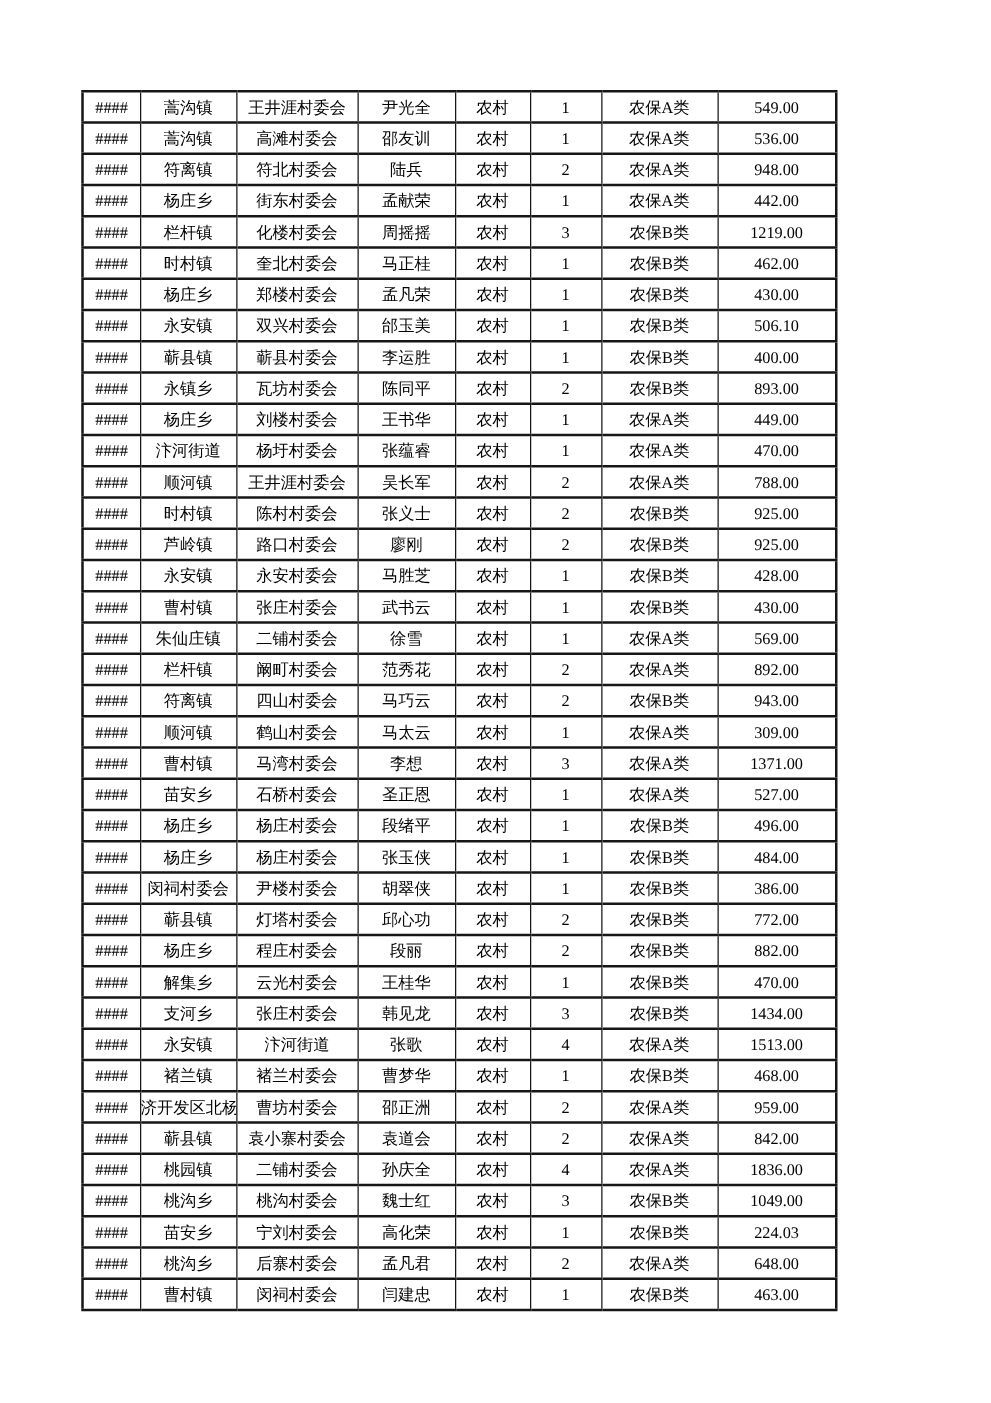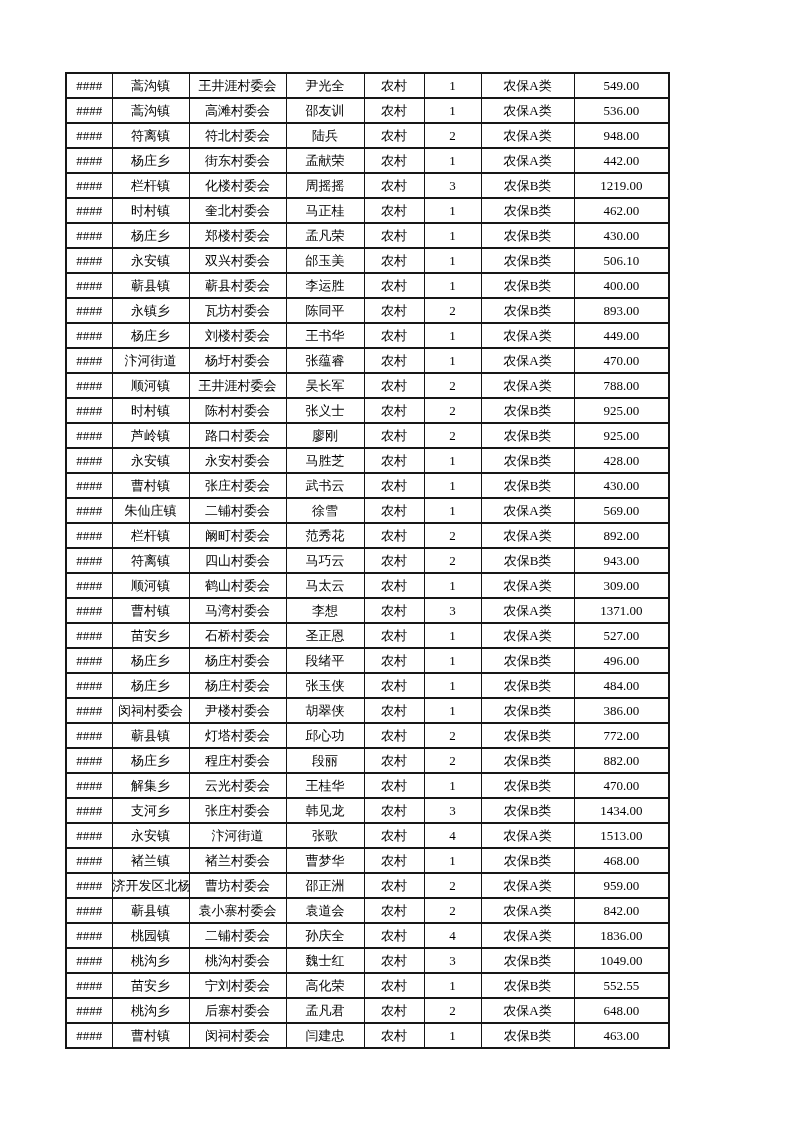--- a/index.html
+++ b/index.html
@@ -430,21 +430,21 @@
     <td class="c-amount">1049.00</td>
   </tr>
           <tr>
     <td class="c-sn">####</td>
     <td class="c-town">苗安乡</td>
     <td class="c-village">宁刘村委会</td>
     <td class="c-person">高化荣</td>
     <td class="c-area">农村</td>
     <td class="c-count">1</td>
     <td class="c-category">农保B类</td>
-    <td class="c-amount">552.55</td>
+    <td class="c-amount">224.03</td>
   </tr>
           <tr>
     <td class="c-sn">####</td>
     <td class="c-town">桃沟乡</td>
     <td class="c-village">后寨村委会</td>
     <td class="c-person">孟凡君</td>
     <td class="c-area">农村</td>
     <td class="c-count">2</td>
     <td class="c-category">农保A类</td>
     <td class="c-amount">648.00</td>

